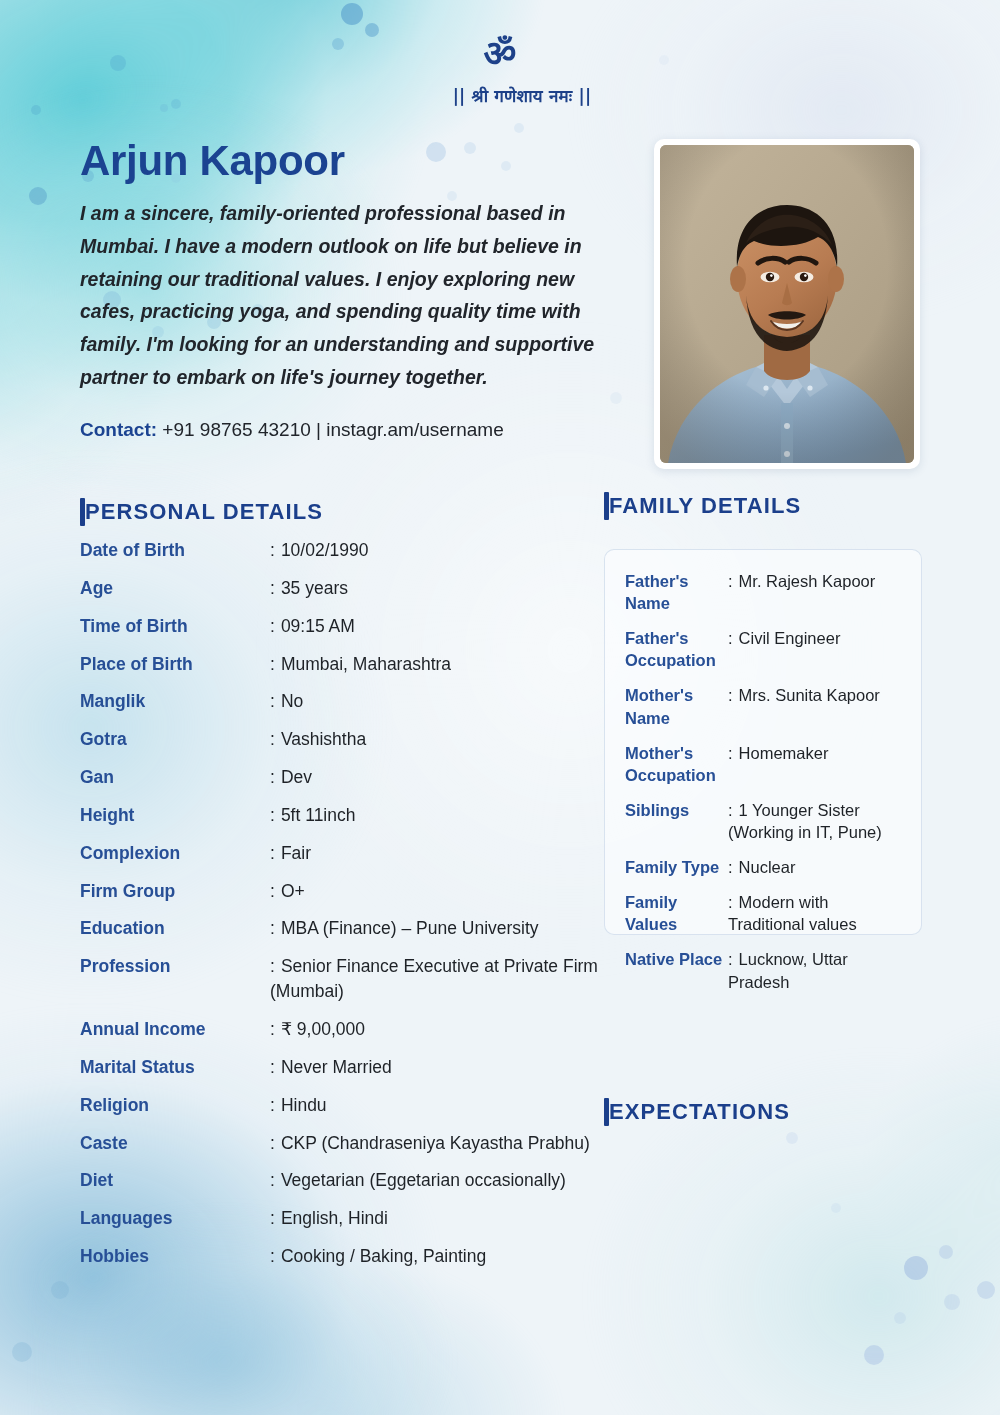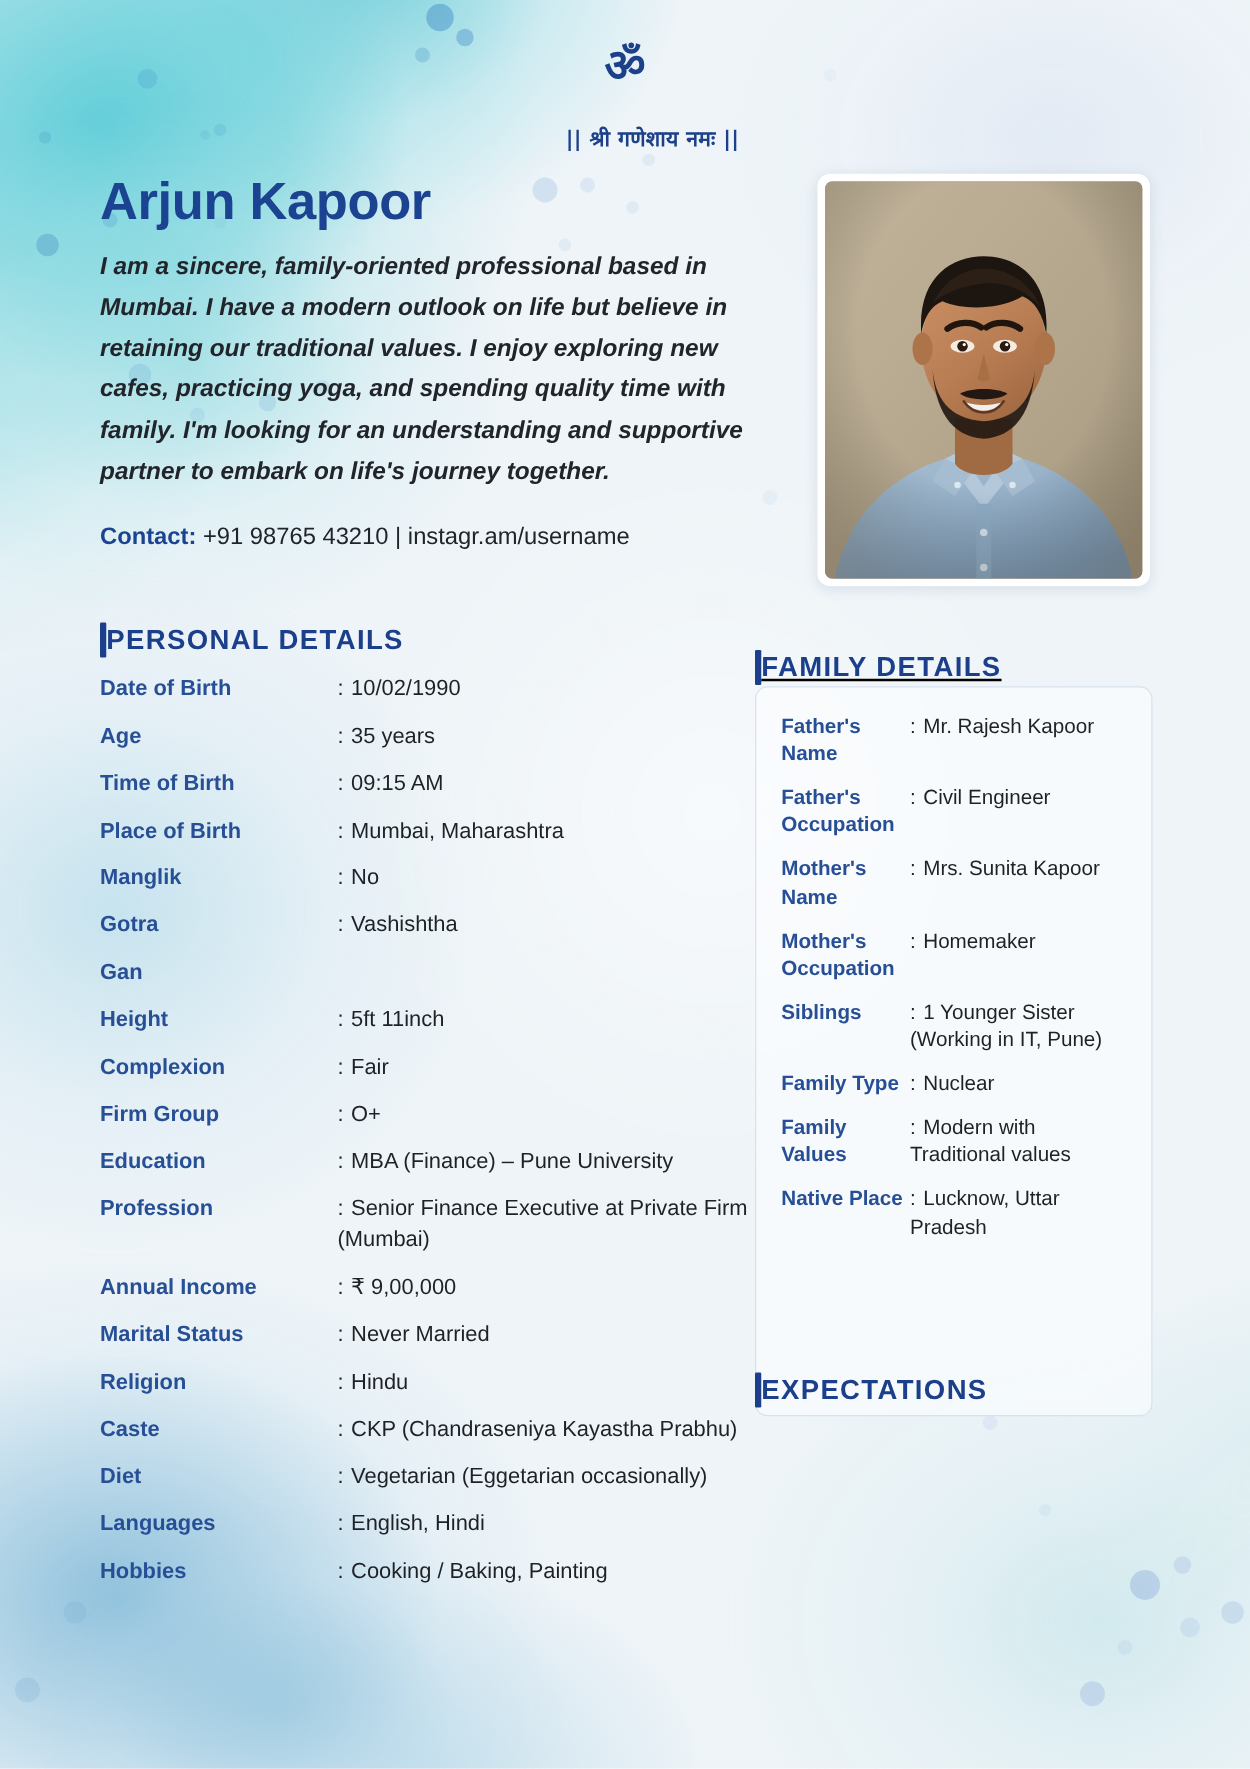--- a/index.html
+++ b/index.html
@@ -110,21 +110,21 @@
     text-align: center;
   }
   .om {
     font-family: "DejaVu Sans", sans-serif;
     font-size: 36px;
     line-height: 1;
     color: #1d4189;
     font-weight: 700;
   }
   .mantra {
-    margin-top: 27px;
+    margin-top: 12px;
     font-family: "DejaVu Sans", sans-serif;
     font-size: 17px;
     font-weight: 700;
     color: #1d4189;
     letter-spacing: 0.2px;
     padding-left: 44px;
   }
 
   
   .hero {
@@ -245,21 +245,21 @@
     position: absolute;
     background: rgba(252,253,255,0.62);
     border: 1px solid rgba(205,219,234,0.75);
     border-radius: 10px;
     box-sizing: border-box;
   }
   #family-card {
     left: 604px;
     top: 549px;
     width: 318px;
-    height: 584px;
+    height: 386px;
   }
   #family-list {
     position: static;
     padding: 20px 18px 0 20px;
   }
   #family-list .drow { margin-bottom: 13px; }
   #family-list .dlabel {
     width: 103px;
     flex: 0 0 103px;
     font-size: 16.5px;
@@ -446,20 +446,21 @@
         <div class="drow">
           <div class="dlabel">Manglik</div>
           <div class="dval"><span class="colon">:</span><span>No</span></div>
         </div>
         <div class="drow">
           <div class="dlabel">Gotra</div>
           <div class="dval"><span class="colon">:</span><span>Vashishtha</span></div>
         </div>
         <div class="drow">
           <div class="dlabel">Gan</div>
+          <div class="dval"><span class="colon">:</span><span>Dev</span></div>
         </div>
         <div class="drow">
           <div class="dlabel">Height</div>
           <div class="dval"><span class="colon">:</span><span>5ft 11inch</span></div>
         </div>
         <div class="drow">
           <div class="dlabel">Complexion</div>
           <div class="dval"><span class="colon">:</span><span>Fair</span></div>
         </div>
         <div class="drow">
@@ -497,21 +498,21 @@
         <div class="drow">
           <div class="dlabel">Languages</div>
           <div class="dval"><span class="colon">:</span><span>English, Hindi</span></div>
         </div>
         <div class="drow">
           <div class="dlabel">Hobbies</div>
           <div class="dval"><span class="colon">:</span><span>Cooking / Baking, Painting</span></div>
         </div>
       </div>
 
-    <div class="sec-head" style="left:604px; top:520px;text-decoration:underline;">
+    <div class="sec-head" style="left:604px; top:492px;">
       <div class="sec-bar"></div>
       <div class="sec-title">FAMILY DETAILS</div>
     </div>
     <div class="card" id="family-card">
       <div class="detail-list" id="family-list">
           <div class="drow">
             <div class="dlabel">Father's Name</div>
             <div class="dval"><span class="colon">:</span><span>Mr. Rajesh Kapoor</span></div>
           </div>
           <div class="drow">

